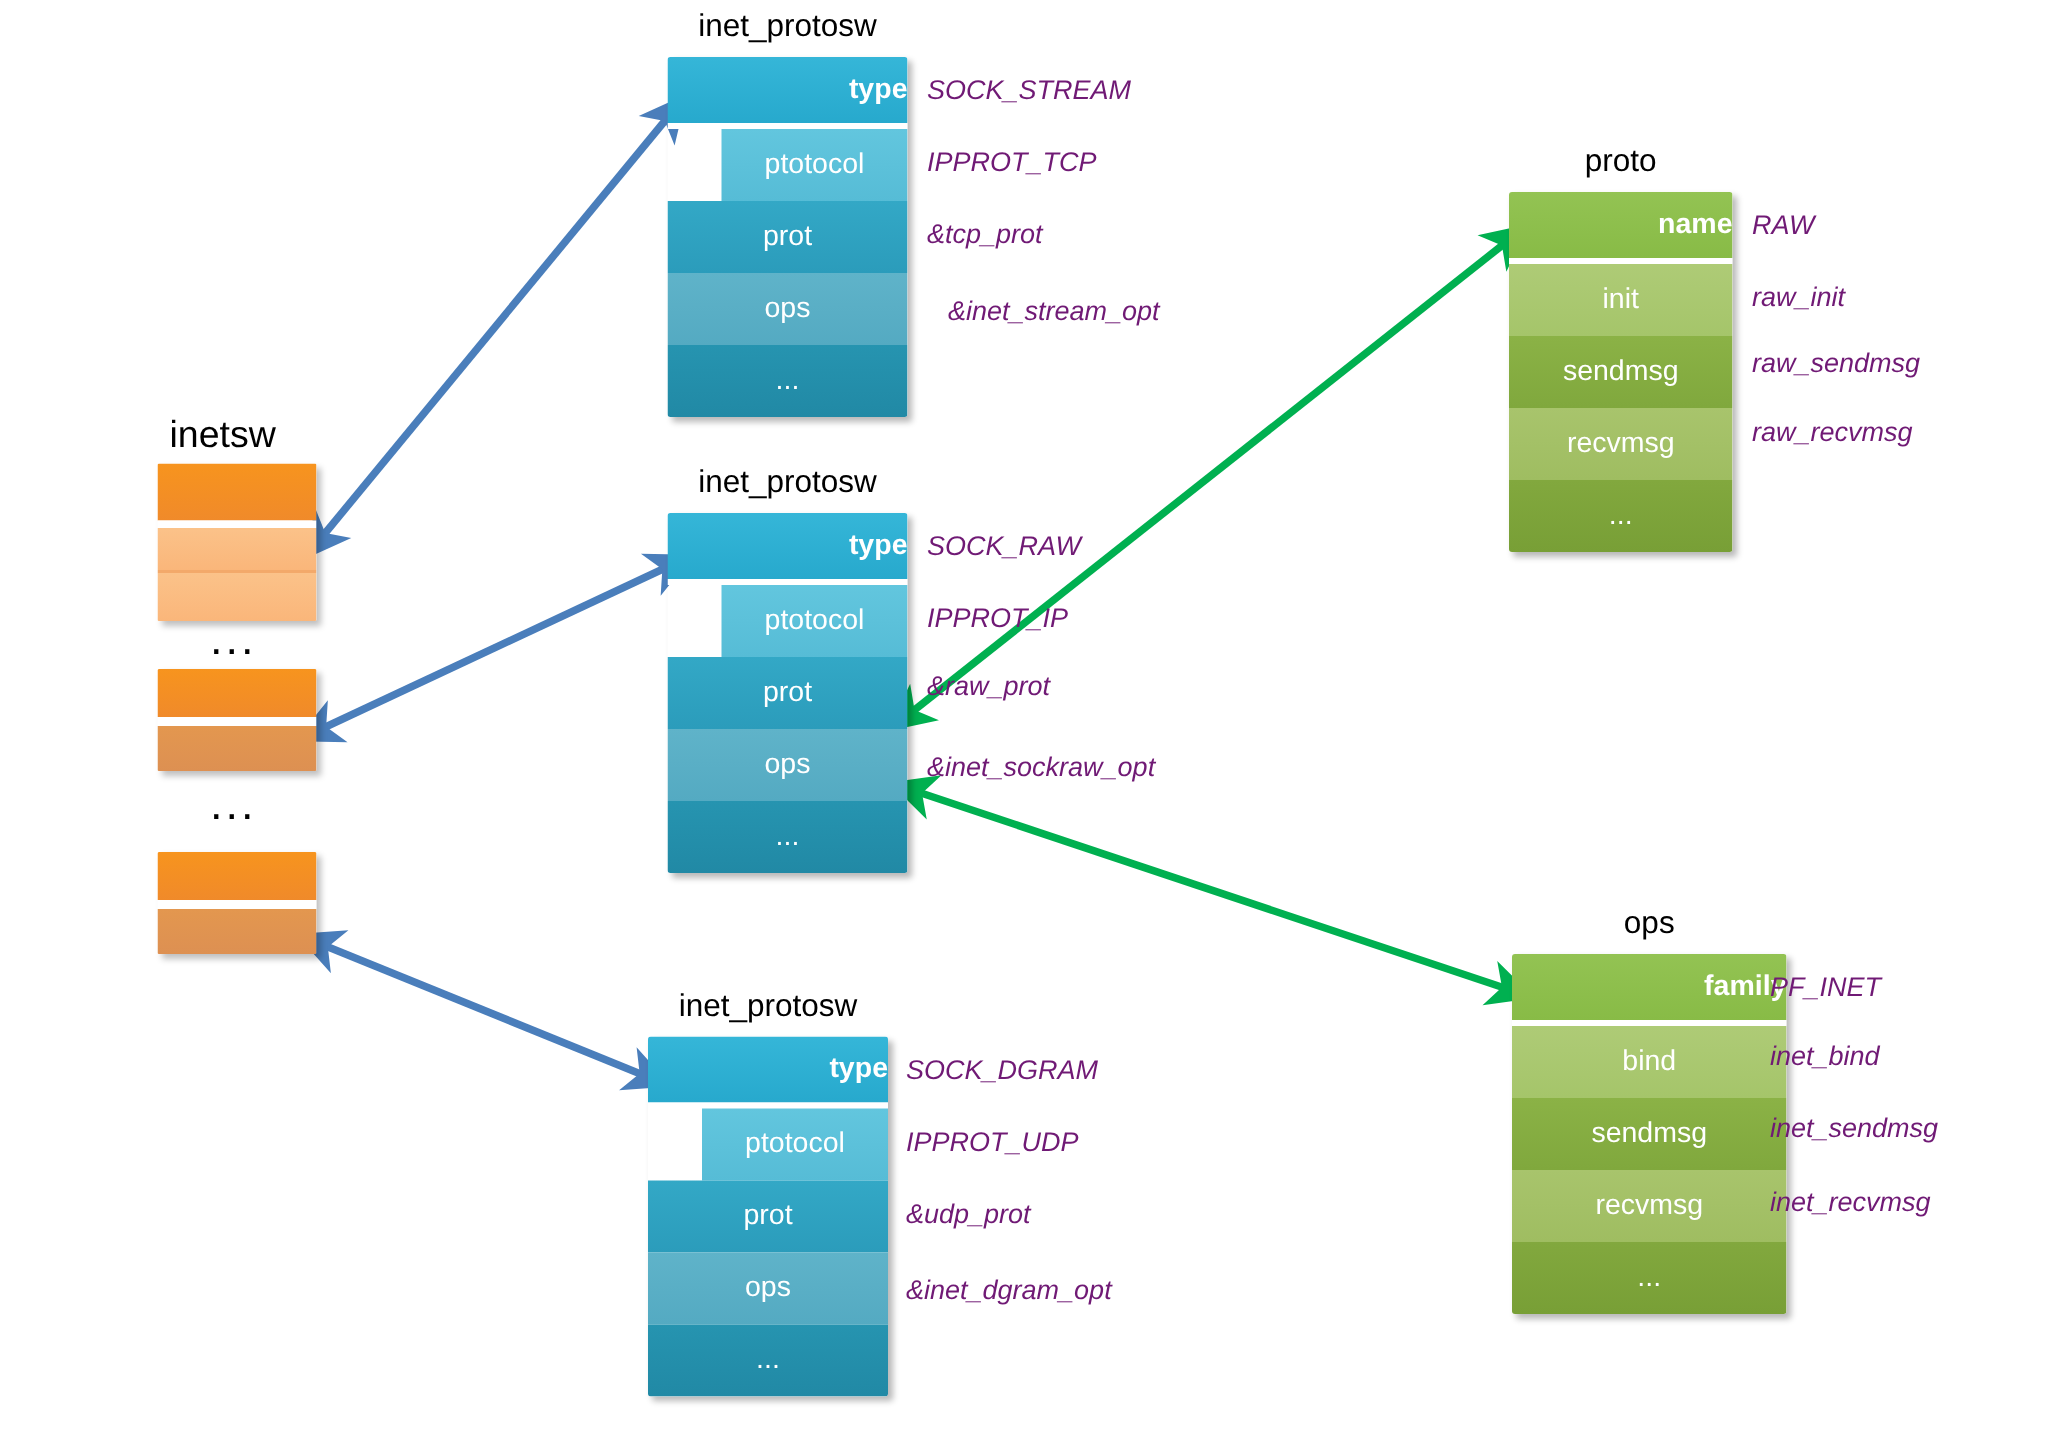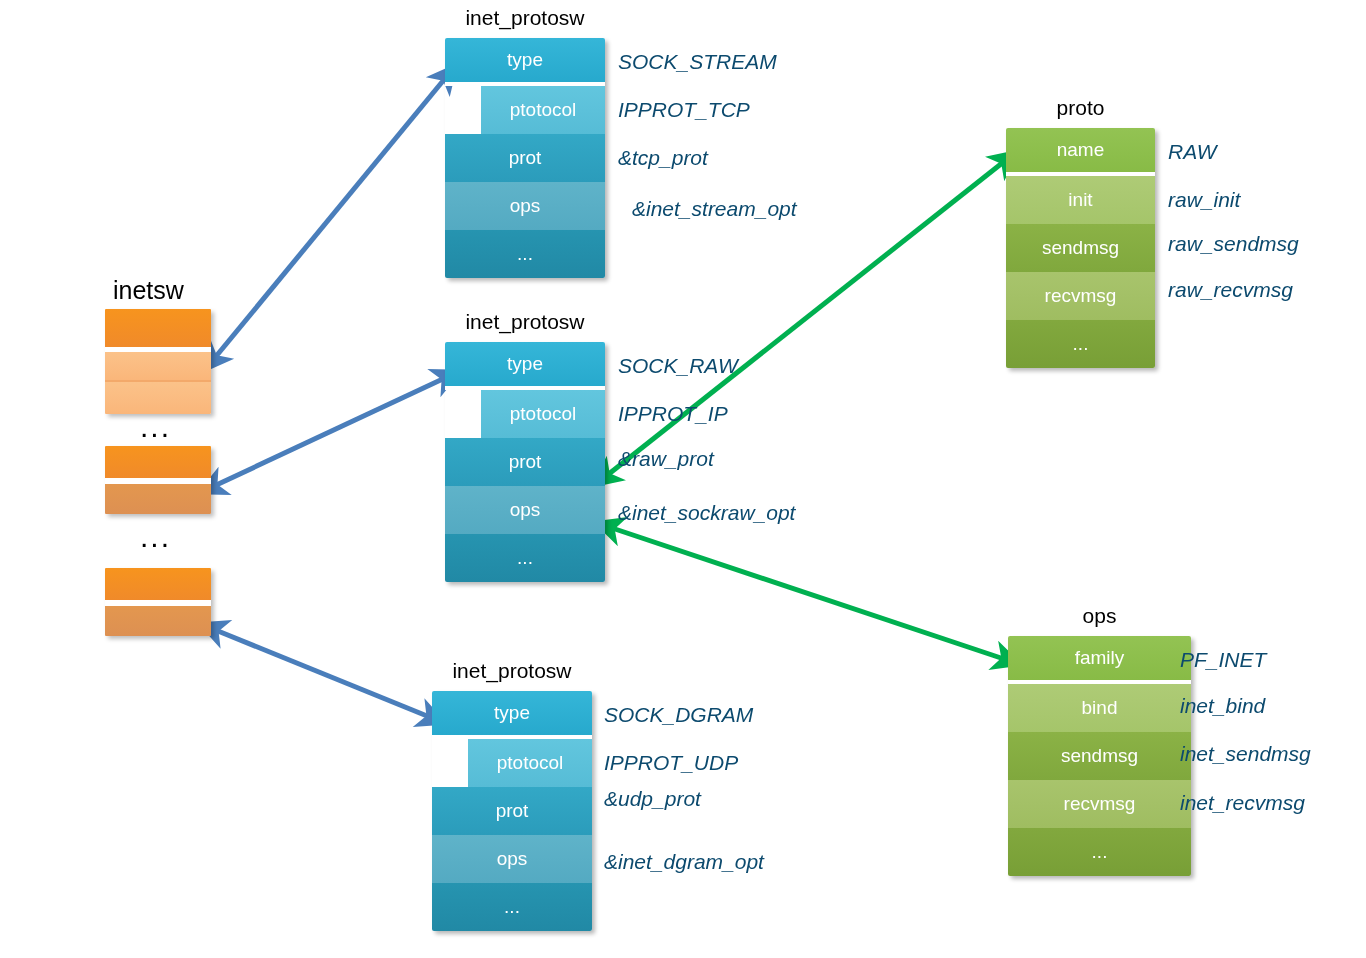--- a/index.html
+++ b/index.html
@@ -49,24 +49,25 @@
   }
   .row {
     height: 48px;
     line-height: 48px;
     text-align: center;
     color: #ffffff;
     font-size: 19px;
     white-space: nowrap;
   }
   .row.head {
-    font-weight: normal;
+    font-weight: bold;
     border-bottom: 4px solid #ffffff;
     height: 44px;
     line-height: 44px;
+    text-align: right;
   }
 
   
   .blue .r0 { background: linear-gradient(180deg,#35b6d8 0%,#27a9cd 100%); }
   .blue .r1 { background: linear-gradient(180deg,#62c6de 0%,#56bcd6 100%); margin-left: 36px; }
   .blue .r2 { background: linear-gradient(180deg,#33a8c6 0%,#2b9cbb 100%); }
   .blue .r3 { background: linear-gradient(180deg,#5fb3c9 0%,#54aac2 100%); }
   .blue .r4 { background: linear-gradient(180deg,#2694b0 0%,#2189a5 100%); }
 
   
@@ -76,22 +77,22 @@
   .green .r3 { background: linear-gradient(180deg,#a8c46c 0%,#9fbd61 100%); }
   .green .r4 { background: linear-gradient(180deg,#82a83e 0%,#789f36 100%); }
 
   
   .values {
     position: absolute;
   }
   .value {
     position: absolute;
     font-style: italic;
-    font-size: 21px;
-    color: #0c4a6e;
+    font-size: 18px;
+    color: #701a75;
     white-space: nowrap;
     left: 0;
   }
 
   
   .inetsw-title {
     position: absolute;
     font-size: 25px;
     color: #000000;
     white-space: nowrap;
@@ -216,21 +217,21 @@
       <div class="row head r0">type</div>
       <div class="row r1">ptotocol</div>
       <div class="row r2">prot</div>
       <div class="row r3">ops</div>
       <div class="row r4">...</div>
     </div>
   </div>
   <div class="values" style="left:604px; top:691px; width:300px; height:240px;">
     <div class="value" style="top:12px;font-style:italic;">SOCK_DGRAM</div>
     <div class="value" style="top:60px;">IPPROT_UDP</div>
-    <div class="value" style="top:96px;">&amp;udp_prot</div>
+    <div class="value" style="top:108px;">&amp;udp_prot</div>
     <div class="value" style="top:159px;">&amp;inet_dgram_opt</div>
   </div>
 
   <div class="struct" style="left:1006px; top:128px;">
     <div class="struct-title">proto</div>
     <div class="struct-body green" style="width:149px;">
       <div class="row head r0">name</div>
       <div class="row r1">init</div>
       <div class="row r2">sendmsg</div>
       <div class="row r3">recvmsg</div>

